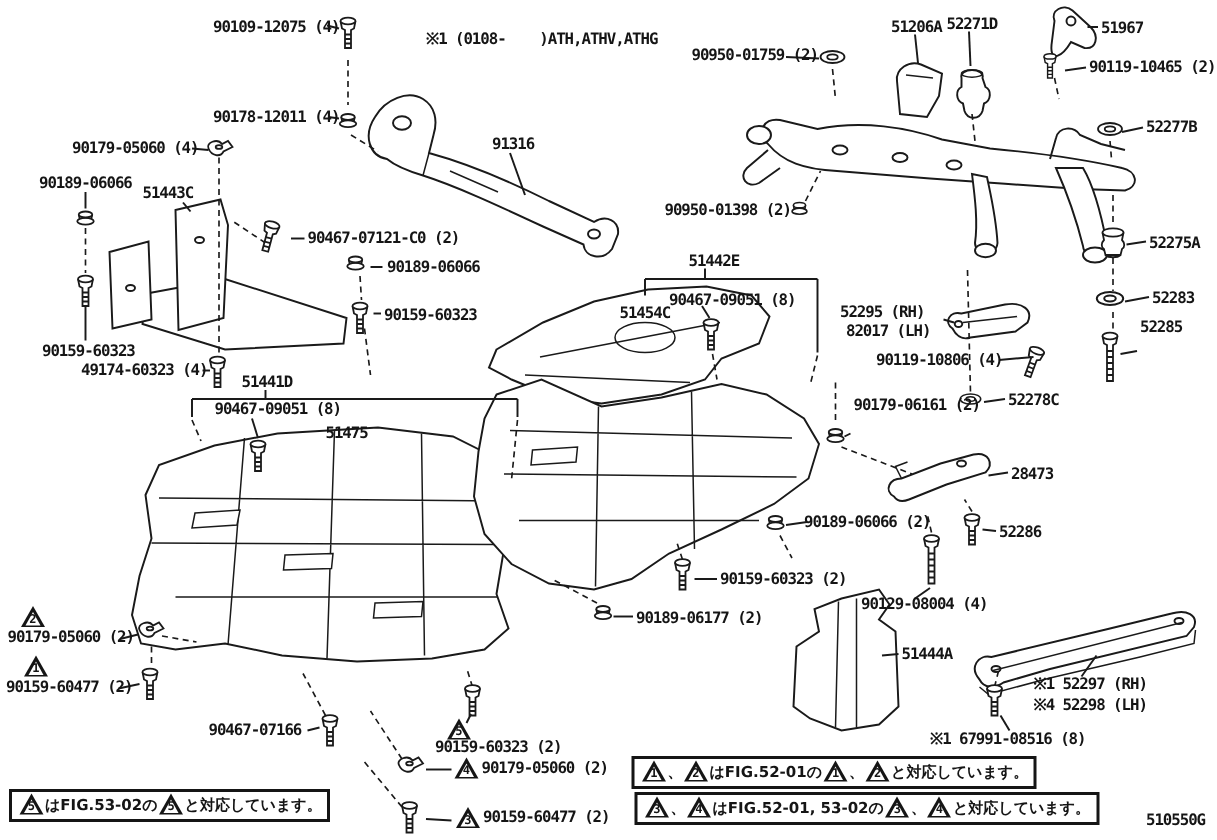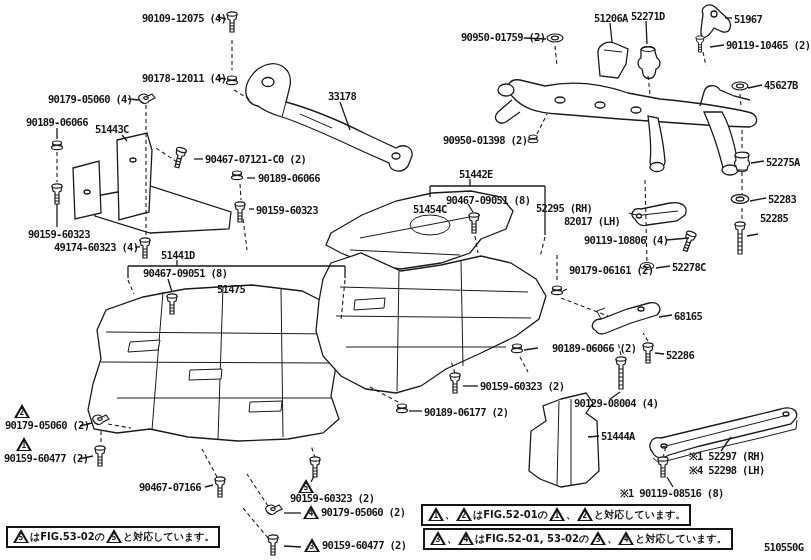--- a/index.html
+++ b/index.html
@@ -256,62 +256,63 @@
         <path d="M311,482 L314,476"></path>
     <path d="M284,513 L301,513"></path>
         <path d="M284,546 L301,547"></path>
     <path d="M177,260 L177,266 M128,266 L345,266 M128,266 L128,278 M345,266 L345,278"></path>
     <path d="M470,179 L470,186 M430,186 L545,186 M430,186 L430,197 M545,186 L545,235"></path>
     <path d="M629,213 L636,215"></path>
   </g>
 </svg>
 
 <div class="lbl" style="left:142px;top:12px">90109-12075 (4)</div>
+<div class="lbl" style="left:284px;top:20px">※1 (0108-    )ATH,ATHV,ATHG</div>
 <div class="lbl" style="left:461px;top:31px">90950-01759 (2)</div>
 <div class="lbl" style="left:594px;top:12px">51206A</div>
 <div class="lbl" style="left:631px;top:10px">52271D</div>
 <div class="lbl" style="left:734px;top:13px">51967</div>
 <div class="lbl" style="left:726px;top:39px">90119-10465 (2)</div>
 <div class="lbl" style="left:142px;top:72px">90178-12011 (4)</div>
-<div class="lbl" style="left:764px;top:79px">45627B</div>
+<div class="lbl" style="left:764px;top:79px">52277B</div>
 <div class="lbl" style="left:48px;top:93px">90179-05060 (4)</div>
 <div class="lbl" style="left:26px;top:116px">90189-06066</div>
 <div class="lbl" style="left:95px;top:123px">51443C</div>
-<div class="lbl" style="left:328px;top:90px">33178</div>
+<div class="lbl" style="left:328px;top:90px">91316</div>
 <div class="lbl" style="left:205px;top:153px">90467-07121-C0 (2)</div>
 <div class="lbl" style="left:443px;top:134px">90950-01398 (2)</div>
 <div class="lbl" style="left:766px;top:156px">52275A</div>
 <div class="lbl" style="left:258px;top:172px">90189-06066</div>
 <div class="lbl" style="left:459px;top:168px">51442E</div>
-<div class="lbl" style="left:536px;top:202px">52295 (RH)</div>
+<div class="lbl" style="left:560px;top:202px">52295 (RH)</div>
 <div class="lbl" style="left:564px;top:215px">82017 (LH)</div>
 <div class="lbl" style="left:768px;top:193px">52283</div>
 <div class="lbl" style="left:28px;top:228px">90159-60323</div>
 <div class="lbl" style="left:256px;top:204px">90159-60323</div>
 <div class="lbl" style="left:413px;top:203px">51454C</div>
 <div class="lbl" style="left:446px;top:194px">90467-09051 (8)</div>
 <div class="lbl" style="left:760px;top:212px">52285</div>
 <div class="lbl" style="left:584px;top:234px">90119-10806 (4)</div>
 <div class="lbl" style="left:54px;top:241px">49174-60323 (4)</div>
 <div class="lbl" style="left:161px;top:249px">51441D</div>
 <div class="lbl" style="left:672px;top:261px">52278C</div>
 <div class="lbl" style="left:143px;top:267px">90467-09051 (8)</div>
 <div class="lbl" style="left:217px;top:283px">51475</div>
 <div class="lbl" style="left:569px;top:264px">90179-06161 (2)</div>
-<div class="lbl" style="left:674px;top:310px">68165</div>
-<div class="lbl" style="left:552px;top:342px">90189-06066 (2)</div>
+<div class="lbl" style="left:674px;top:310px">28473</div>
+<div class="lbl" style="left:536px;top:342px">90189-06066 (2)</div>
 <div class="lbl" style="left:666px;top:349px">52286</div>
 <div class="lbl" style="left:480px;top:380px">90159-60323 (2)</div>
 <div class="lbl" style="left:574px;top:397px">90129-08004 (4)</div>
 <div class="lbl" style="left:424px;top:406px">90189-06177 (2)</div>
 <div class="lbl" style="left:601px;top:430px">51444A</div>
 <div class="lbl" style="left:139px;top:481px">90467-07166</div>
 <div class="lbl" style="left:689px;top:450px">※1 52297 (RH)</div>
 <div class="lbl" style="left:689px;top:464px">※4 52298 (LH)</div>
-<div class="lbl" style="left:620px;top:487px">※1 90119-08516 (8)</div>
+<div class="lbl" style="left:620px;top:487px">※1 67991-08516 (8)</div>
 <div class="lbl" style="left:764px;top:541px">510550G</div>
 
 <span class="tri" style="left:14px;top:404px">
       <i></i>
       <em></em>
       <b>2</b>
     </span>
 <div class="lbl" style="left:5px;top:419px">90179-05060 (2)</div>
 
 <span class="tri" style="left:16px;top:437px">

